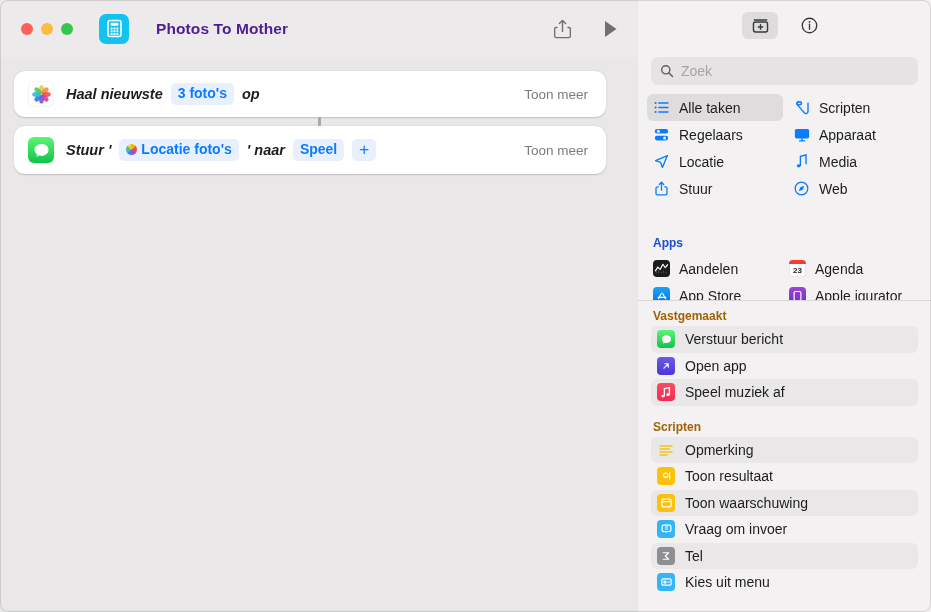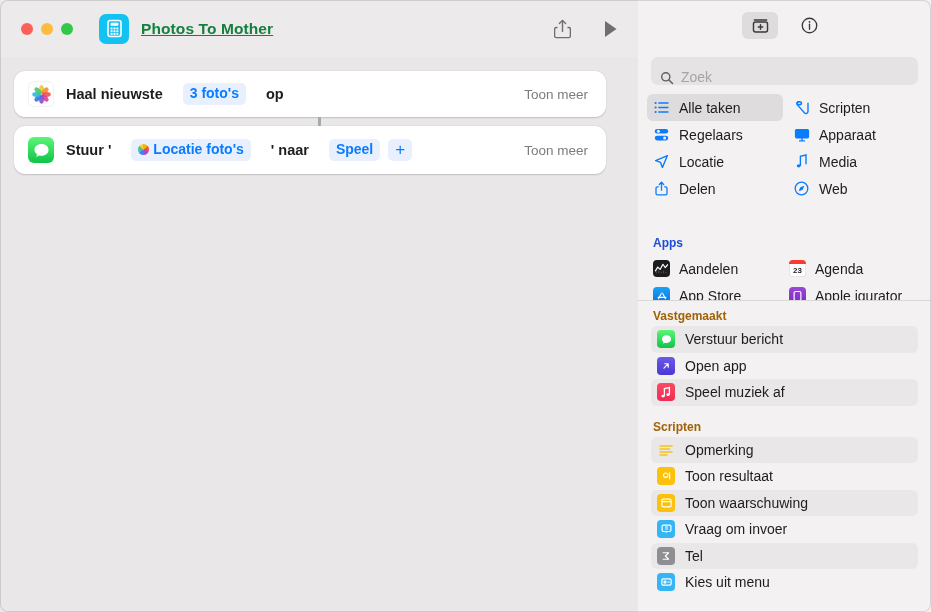--- a/index.html
+++ b/index.html
@@ -60,26 +60,25 @@
     border-radius: 7px;
     background: #12c2f3;
     margin-left: 26px;
     display: flex;
     align-items: center;
     justify-content: center;
   }
   .app-icon svg { display: block; }
 
   .win-title {
-    margin-left: 12px;
+    margin-left: 27px;
     font-size: 15.5px;
     font-weight: bold;
-    color: #15803d;
+    color: #4c1d95;
     letter-spacing: .1px;
-    text-decoration: underline;
   }
 
   .titlebar-right {
     position: absolute;
     right: 14px;
     top: 0;
     height: 57px;
     display: flex;
     align-items: center;
     gap: 20px;
@@ -132,21 +131,21 @@
     margin-left: 12px;
     font-size: 14.5px;
     color: #1d1d1f;
     font-weight: bold;
     display: flex;
     align-items: center;
     flex-wrap: nowrap;
     white-space: nowrap;
     gap: 0px;
   }
-  .card-text .word { margin: 0 16px; }
+  .card-text .word { margin: 0 4px; font-style: italic; }
   .card-text .word:first-child { margin-left: 0; }
 
   .chip {
     display: inline-flex;
     align-items: center;
     gap: 4px;
     background: #e8f0fe;
     color: #0a7cff;
     border-radius: 5px;
     padding: 2px 7px 3px 7px;
@@ -215,21 +214,21 @@
   }
   .sb-tb-btn.active { background: #dedcdc; }
 
   .search-box {
     position: absolute;
     left: 13px; top: 57px;
     width: 267px; height: 28px;
     background: #e5e3e3;
     border-radius: 7px;
     display: flex;
-    align-items: flex-end;
+    align-items: center;
     padding: 0 9px;
     box-sizing: border-box;
   }
   .search-ph {
     margin-left: 7px;
     font-size: 14px;
     color: #a6a4a6;
   }
 
   
@@ -532,21 +531,21 @@
       </div>
 
       <div class="cat-item">
         <span class="cat-ico">
           <svg width="13" height="15" viewBox="0 0 13 15">
             <path d="M3.3 5.8 H2.4 A1.4 1.4 0 0 0 1 7.2 V12.4 A1.4 1.4 0 0 0 2.4 13.8 H10.6 A1.4 1.4 0 0 0 12 12.4 V7.2 A1.4 1.4 0 0 0 10.6 5.8 H9.7" fill="none" stroke="#0a7cff" stroke-width="1.3" stroke-linecap="round"></path>
             <path d="M6.5 9.2 V1.3" stroke="#0a7cff" stroke-width="1.3" stroke-linecap="round" fill="none"></path>
             <path d="M4.3 3.5 L6.5 1.2 L8.7 3.5" fill="none" stroke="#0a7cff" stroke-width="1.3" stroke-linecap="round" stroke-linejoin="round"></path>
           </svg>
         </span>
-        <span class="cat-label">Delen</span>
+        <span class="cat-label">Stuur</span>
       </div>
 
 
       <div class="cat-item">
         <span class="cat-ico">
           <svg width="15" height="15" viewBox="0 0 15 15">
             <circle cx="7.5" cy="7.5" r="6.3" fill="none" stroke="#0a7cff" stroke-width="1.3"></circle>
             <path d="M10.3 4.7 L6.3 6.3 L4.7 10.3 L8.7 8.7 Z" fill="#0a7cff"></path>
           </svg>
         </span>

